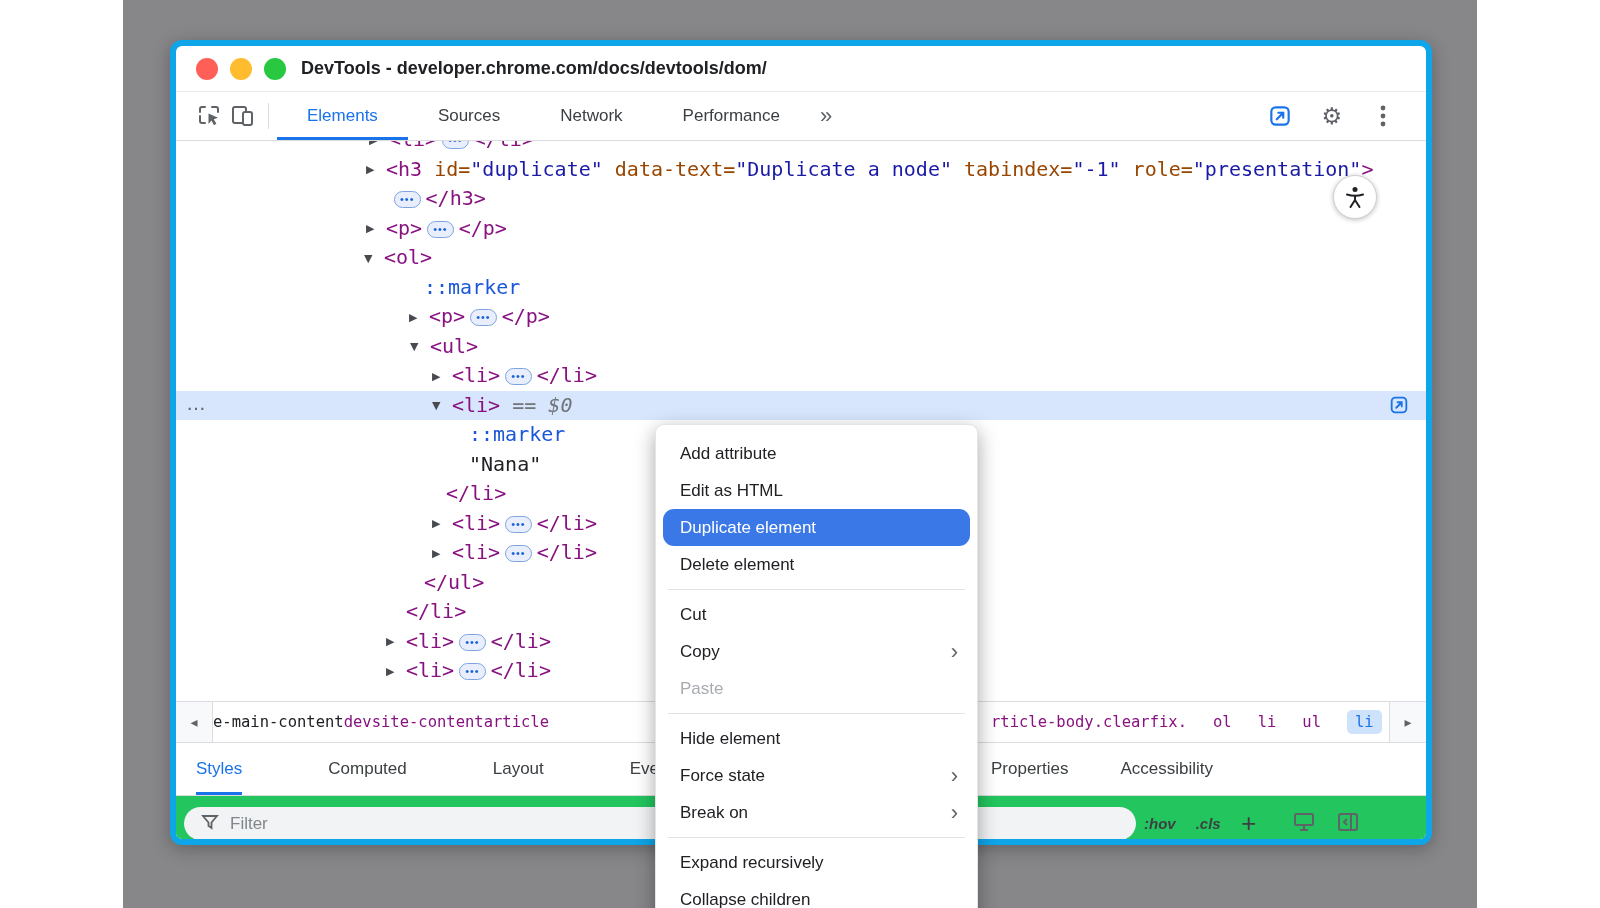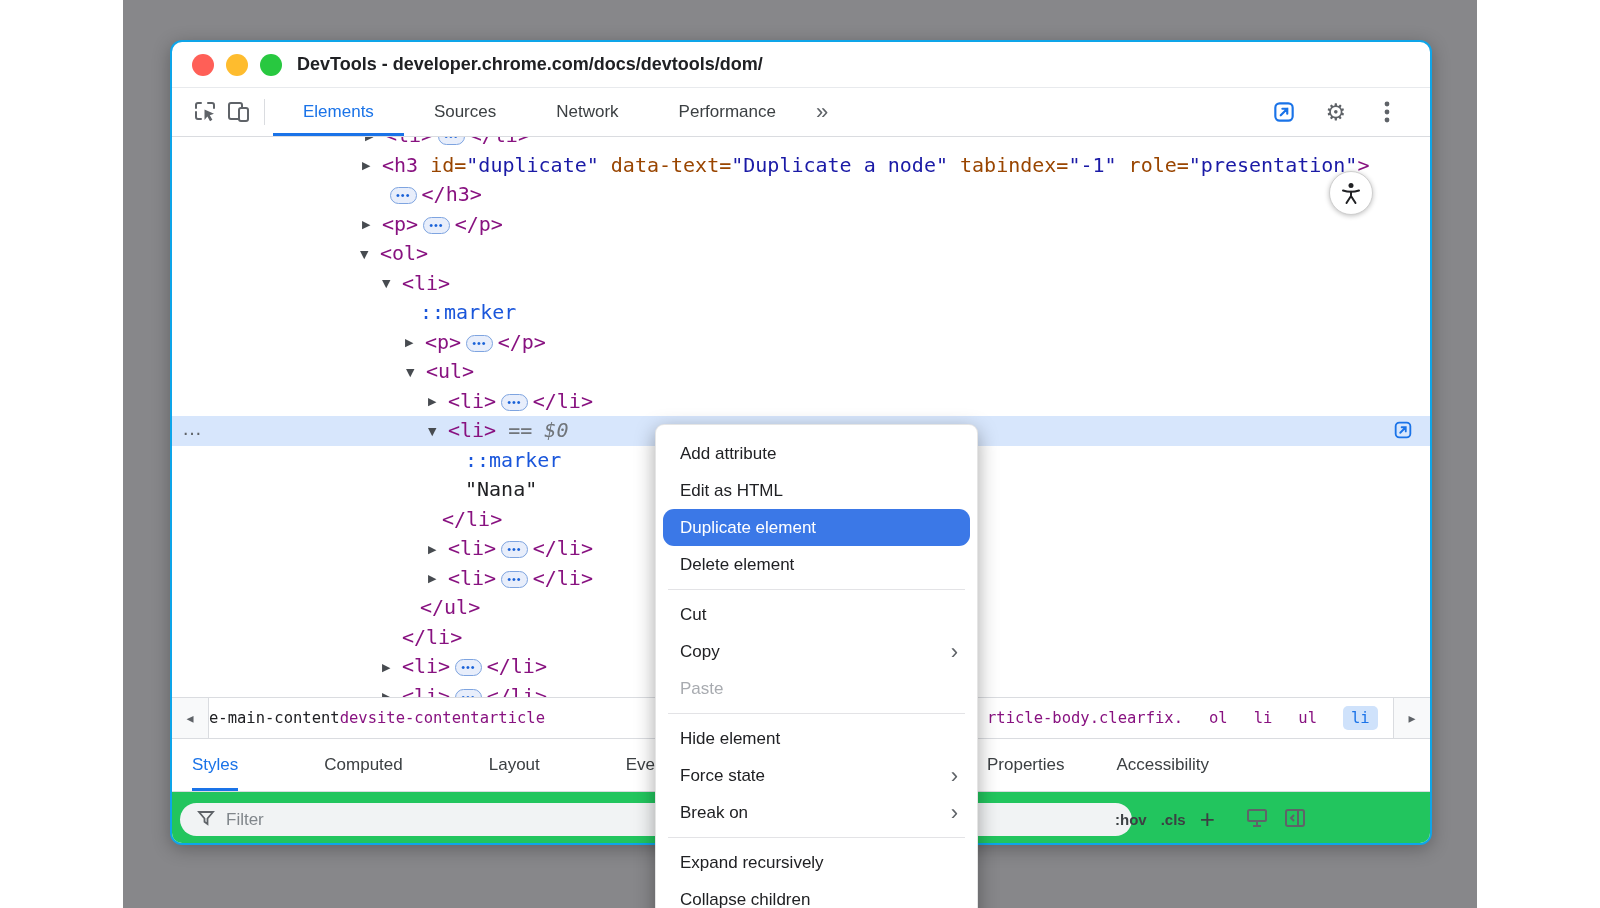--- a/index.html
+++ b/index.html
@@ -6,21 +6,21 @@
   html,body { margin:0; padding:0; }
   body {
     width:1600px; height:908px; position:relative; overflow:hidden;
     background:#ffffff; font-family:"Liberation Sans", sans-serif;
   }
   .matte { position:absolute; left:123px; top:0; width:1354px; height:908px; background:var(--matte); }
 
   .window {
     position:absolute; left:170px; top:40px; width:1262px; height:805px;
     background:#fff; border-radius:12px; overflow:hidden;
-    border:2px solid #0ea5e9; box-shadow:0 4px 18px rgba(0,0,0,.28);
+    border:6px solid #0ea5e9; box-shadow:0 4px 18px rgba(0,0,0,.28);
   }
 
   
   .titlebar { height:46px; border-bottom:1px solid #e8eaed; position:relative; display:flex; align-items:center; }
   .tl { position:absolute; top:12px; width:22px; height:22px; border-radius:50%; }
   .tl-close { left:20px; background:var(--traffic-close); }
   .tl-min   { left:54px; background:var(--traffic-min); }
   .tl-max   { left:88px; background:var(--traffic-max); }
   .title { margin-left:125px; font-size:18px; font-weight:700; color:#202124; }
 
@@ -79,21 +79,21 @@
   .st-group.st-right { position:absolute; left:815px; top:0; margin-left:0; gap:52px; }
   .st-tab { height:100%; display:flex; align-items:center; font-size:17px; color:#3c4043;
             border-bottom:3px solid transparent; padding-top:3px; white-space:nowrap; }
   .st-tab.active { color:var(--accent); border-bottom-color:var(--accent); }
 
   
   .filter-bar { height:55px; position:relative; background:#22c55e; }
   .filter-input { position:absolute; left:8px; top:11px; width:952px; height:33px; border-radius:17px;
                   background:#f1f3f4; display:flex; align-items:center; padding-left:16px; gap:10px; }
   .filter-ph { color:#80868b; font-size:17px; }
-  .filter-right { position:absolute; left:943px; top:0; height:55px; display:flex; align-items:center; gap:14px; }
+  .filter-right { position:absolute; left:968px; top:0; height:55px; display:flex; align-items:center; gap:20px;font-style:italic; }
   .fr-label { font-size:15px; font-weight:600; color:#3c4043; }
   .fr-plus { font-size:26px; font-weight:400; color:#3c4043; line-height:1; margin-top:-2px; }
   .fr-gap { margin-left:16px; }
 
   
   .ctx-menu { position:absolute; left:655px; top:424px; width:323px; z-index:50;
               background:#fff; border-radius:9px; border:1px solid rgba(0,0,0,.1);
               box-shadow:0 6px 20px rgba(0,0,0,.35); padding:10px 0 8px 0; font-size:17px; color:#202124; }
   .ctx-item { height:37px; line-height:37px; margin:0 7px; padding-left:17px; position:relative;
               border-radius:6px; white-space:nowrap; }
@@ -154,21 +154,20 @@
       </span>
     </div>
   </div>
 
   <div class="tree" id="tree">
       <div class="row" style="padding-left: 193px;"><span class="arrow">▶</span><span class="tk-tag">&lt;li&gt;</span><span class="pill">•••</span><span class="tk-tag">&lt;/li&gt;</span></div>
       <div class="row" style="padding-left: 190px;"><span class="arrow">▶</span><span class="tk-tag">&lt;h3</span><span class="tk-plain"> </span><span class="tk-attr">id=</span><span class="tk-val">"duplicate"</span><span class="tk-plain"> </span><span class="tk-attr">data-text=</span><span class="tk-val">"Duplicate a node"</span><span class="tk-plain"> </span><span class="tk-attr">tabindex=</span><span class="tk-val">"-1"</span><span class="tk-plain"> </span><span class="tk-attr">role=</span><span class="tk-val">"presentation"</span><span class="tk-tag">&gt;</span></div>
       <div class="row" style="padding-left: 213px;"><span class="pill">•••</span><span class="tk-tag">&lt;/h3&gt;</span></div>
       <div class="row" style="padding-left: 190px;"><span class="arrow">▶</span><span class="tk-tag">&lt;p&gt;</span><span class="pill">•••</span><span class="tk-tag">&lt;/p&gt;</span></div>
       <div class="row" style="padding-left: 188px;"><span class="arrow">▼</span><span class="tk-tag">&lt;ol&gt;</span></div>
-      <div class="row" style="padding-left: 210px;"><span class="arrow">▼</span><span class="tk-tag">&lt;li&gt;</span></div>
       <div class="row" style="padding-left: 248px;"><span class="tk-pseudo">::marker</span></div>
       <div class="row" style="padding-left: 233px;"><span class="arrow">▶</span><span class="tk-tag">&lt;p&gt;</span><span class="pill">•••</span><span class="tk-tag">&lt;/p&gt;</span></div>
       <div class="row" style="padding-left: 234px;"><span class="arrow">▼</span><span class="tk-tag">&lt;ul&gt;</span></div>
       <div class="row" style="padding-left: 256px;"><span class="arrow">▶</span><span class="tk-tag">&lt;li&gt;</span><span class="pill">•••</span><span class="tk-tag">&lt;/li&gt;</span></div>
       <div class="row sel" style="padding-left: 256px;"><span class="arrow">▼</span><span class="tk-tag">&lt;li&gt;</span><span class="tk-dim"> == $0</span><span class="gutter-dots">…</span><span class="row-badge"><svg width="22" height="22" viewBox="0 0 24 24" fill="none" stroke="#1a73e8" stroke-width="2" stroke-linecap="round">
             <rect x="4" y="4" width="16" height="16" rx="4"></rect>
             <path d="M9 15 L15 9 M10.5 9 H15 V13.5"></path>
           </svg></span></div>
       <div class="row" style="padding-left: 293px;"><span class="tk-pseudo">::marker</span></div>
       <div class="row" style="padding-left: 293px;"><span class="tk-plain">"Nana"</span></div>

